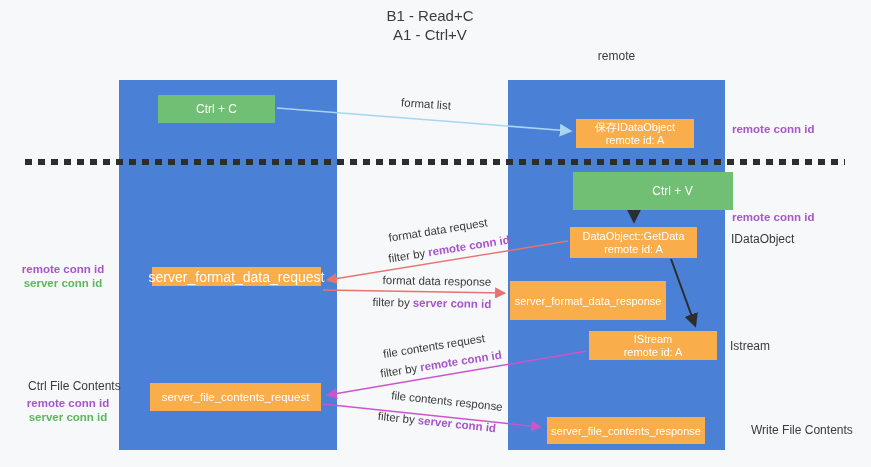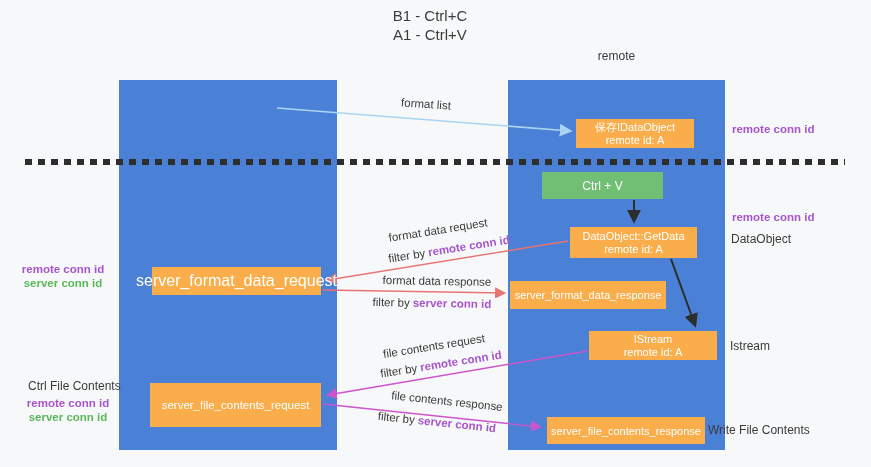--- a/index.html
+++ b/index.html
@@ -35,26 +35,26 @@
   .node{
     z-index:3;display:flex;flex-direction:column;align-items:center;justify-content:center;
     color:#ffffff;text-align:center;
   }
   .node-green{background:var(--box-green,#71bf74);}
   .node-orange{background:var(--box-orange,#f9ad4b);}
   .fs12{font-size:12px;}
   .fs11{font-size:11px;line-height:13px;}
   .n-ctrl-c{left:158px;top:95px;width:117px;height:28px;}
   .n-save{left:576px;top:119px;width:118px;height:29px;}
-  .n-ctrl-v{left:542px;top:172px;width:121px;height:27px;}
+  .n-ctrl-v{left:573px;top:172px;width:121px;height:38px;padding-left:39px;}
   .n-getdata{left:570px;top:227px;width:127px;height:31px;}
-  .n-sfdreq{left:152px;top:267px;width:169px;height:28px;font-size:16px;}
-  .n-sfdresp{left:510px;top:281px;width:156px;height:28px;font-size:11px;}
+  .n-sfdreq{left:152px;top:267px;width:169px;height:19px;font-size:14px;}
+  .n-sfdresp{left:510px;top:281px;width:156px;height:39px;font-size:11px;}
   .n-istream{left:589px;top:331px;width:128px;height:29px;}
-  .n-sfcreq{left:150px;top:383px;width:171px;height:44px;font-size:11.5px;}
+  .n-sfcreq{left:150px;top:383px;width:171px;height:28px;font-size:11.5px;}
   .n-sfcresp{left:547px;top:417px;width:158px;height:27px;font-size:11px;}
   svg.wires{left:0;top:0;z-index:2;}
   .ln-blue{stroke:var(--arrow-lightblue,#a9d5f2);stroke-width:1.6;}
   .ln-black{stroke:var(--arrow-black,#2d2d2d);stroke-width:2;}
   .ln-red{stroke:var(--arrow-red,#e87373);stroke-width:1.4;}
   .ln-magenta{stroke:var(--arrow-magenta,#cc55cc);stroke-width:1.4;}
   .mf-blue{fill:var(--arrow-lightblue,#a9d5f2);}
   .mf-black{fill:var(--arrow-black,#2d2d2d);}
   .mf-red{fill:var(--arrow-red,#e87373);}
   .mf-magenta{fill:var(--arrow-magenta,#cc55cc);}
@@ -72,21 +72,21 @@
   .side-label{z-index:5;white-space:nowrap;font-size:12px;color:#3a3a3a;}
   .side-purple{font-size:11.5px;font-weight:bold;color:var(--label-purple,#a855cc);}
   .side-stack{text-align:center;line-height:14px;font-size:11.5px;font-weight:bold;z-index:5;}
 </style>
 </head>
 <body>
 
 <div class="canvas">
 
   <div class="abs title">
-    <div>B1 - Ctrl+C</div>
+    <div>B1 - Read+C</div>
     <div>A1 - Ctrl+V</div>
   </div>
 
   <div class="abs lane-header" style="left:508px;width:217px;">
     <div>remote</div>
   </div>
 
   <div class="abs lane lane-left"></div>
   <div class="abs lane lane-right"></div>
 
@@ -109,20 +109,23 @@
     </defs>
     <line x1="277" y1="108" x2="570" y2="131" class="ln-blue" marker-end="url(#m-blue)"></line>
     <line x1="634" y1="200" x2="634" y2="221" class="ln-black" marker-end="url(#m-black)"></line>
     <line x1="671" y1="259" x2="695" y2="325" class="ln-black" marker-end="url(#m-black)"></line>
     <line x1="568" y1="241" x2="328" y2="280" class="ln-red" marker-end="url(#m-red)"></line>
     <line x1="323" y1="290" x2="504" y2="293" class="ln-red" marker-end="url(#m-red)"></line>
     <line x1="587" y1="351" x2="328" y2="395" class="ln-magenta" marker-end="url(#m-magenta)"></line>
     <line x1="323" y1="404" x2="540" y2="427" class="ln-magenta" marker-end="url(#m-magenta)"></line>
   </svg>
 
+  <div class="abs node node-green fs12 n-ctrl-c">
+    <div>Ctrl + C</div>
+  </div>
 
   <div class="abs node node-orange fs11 n-save">
     <div>保存IDataObject</div>
     <div>remote id: A</div>
   </div>
 
   <div class="abs node node-green fs12 n-ctrl-v">
     <div>Ctrl + V</div>
   </div>
 
@@ -169,23 +172,23 @@
     <span class="filter-prefix">filter by</span><span class="conn-purple">remote conn id</span>
   </div>
 
   <div class="abs wire-label rot-dn6" style="left:447px;top:401px;">file contents response</div>
   <div class="abs wire-label rot-dn6" style="left:437px;top:422px;">
     <span class="filter-prefix">filter by</span><span class="conn-purple">server conn id</span>
   </div>
 
   <div class="abs side-label side-purple" style="left:732px;top:123px;">remote conn id</div>
   <div class="abs side-label side-purple" style="left:732px;top:211px;">remote conn id</div>
-  <div class="abs side-label" style="left:731px;top:232px;">DataObject</div>
+  <div class="abs side-label" style="left:731px;top:232px;">IDataObject</div>
   <div class="abs side-label" style="left:730px;top:339px;">Istream</div>
-  <div class="abs side-label" style="left:708px;top:423px;">Write File Contents</div>
+  <div class="abs side-label" style="left:751px;top:423px;">Write File Contents</div>
 
   <div class="abs side-stack" style="left:18px;top:262px;width:90px;">
     <div class="conn-purple">remote conn id</div>
     <div class="conn-green">server conn id</div>
   </div>
   <div class="abs side-label" style="left:28px;top:379px;">Ctrl File Contents</div>
   <div class="abs side-stack" style="left:18px;top:396px;width:100px;">
     <div class="conn-purple">remote conn id</div>
     <div class="conn-green">server conn id</div>
   </div>

